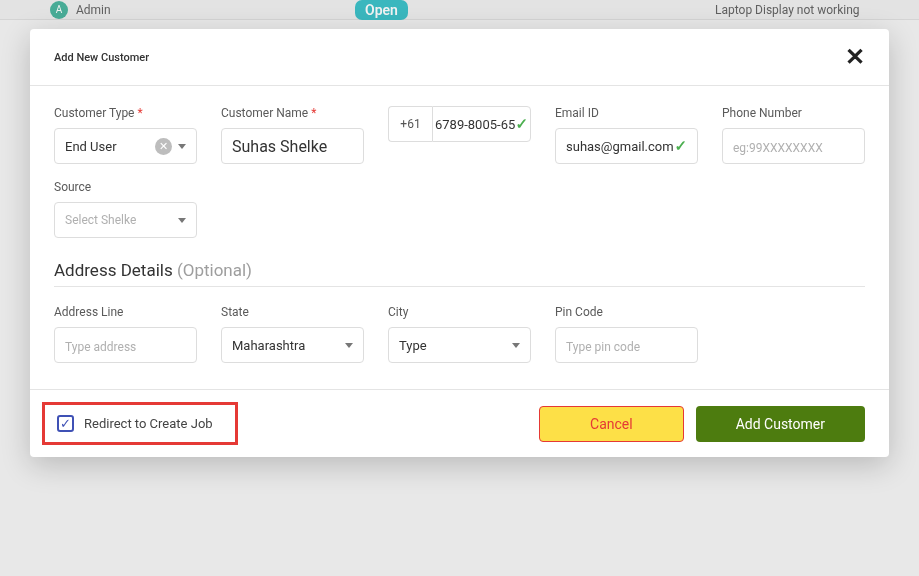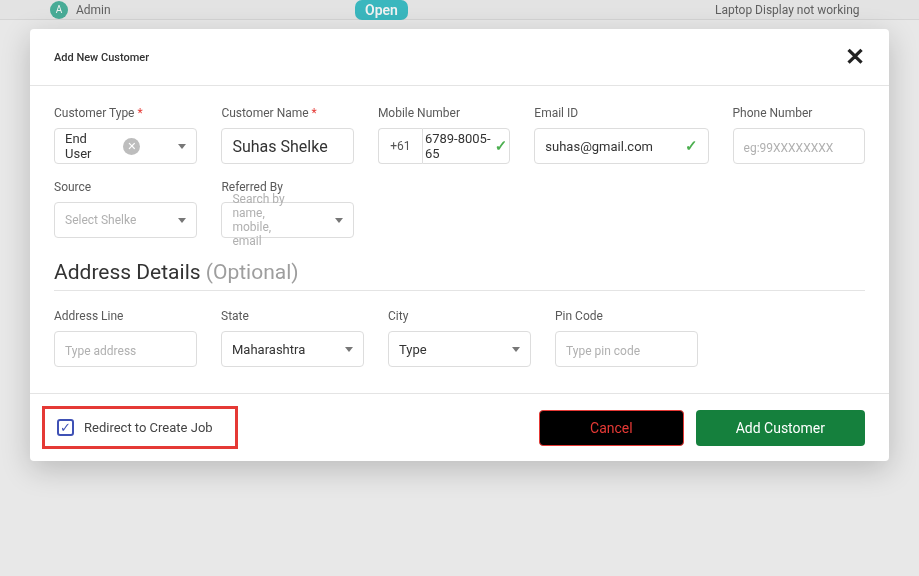--- a/index.html
+++ b/index.html
@@ -77,21 +77,20 @@
       height: 36px;
       border: 1px solid #ddd;
       border-radius: 4px;
       background: #fff;
       display: flex;
       align-items: center;
       padding: 0 10px;
       font-size: 13px;
       color: #333;
       position: relative;
-      gap: 32px;
     }
     .control .value { flex: 1; }
     .control .placeholder { flex: 1; color: #b0b0b0; font-size: 12px; }
     .clear-circle {
       width: 17px; height: 17px; border-radius: 50%;
       background: #bdbdbd; color: #fff; font-size: 11px;
       display: flex; align-items: center; justify-content: center;
       margin-right: 6px; cursor: pointer;
     }
     .caret {
@@ -107,21 +106,21 @@
       border-radius: 4px 0 0 4px; display: flex; align-items: center; justify-content: center;
       font-size: 12px; color: #555;
     }
     .mobile-input {
       flex: 1; height: 36px; border: 1px solid #ddd; border-radius: 0 4px 4px 0;
       display: flex; align-items: center; padding: 0 2px; font-size: 13px; color: #333;
     }
     .mobile-input .value { flex: 1; }
     .section-title {
       margin-top: 22px; margin-bottom: 6px;
-      font-size: 21px; color: #333; font-weight: 400;
+      font-size: 17px; color: #333; font-weight: 400;
     }
     .section-title .opt { color: #9e9e9e; }
     .divider { border: none; border-top: 1px solid #e4e4e4; margin-bottom: 18px; }
     .modal-footer {
       border-top: 1px solid #e4e4e4;
       padding: 12px 24px;
       display: flex;
       align-items: center;
       justify-content: space-between;
     }
@@ -138,22 +137,22 @@
       width: 17px; height: 17px; border: 2px solid #3f51b5; border-radius: 3px;
       display: flex; align-items: center; justify-content: center;
       color: #3f51b5; font-size: 13px;
     }
     .redirect-label { font-size: 13px; color: #444; }
     .actions { display: flex; gap: 12px; }
     .btn {
       height: 36px; padding: 0 50px; border-radius: 4px;
       font-size: 14px; cursor: pointer; display: flex; align-items: center; justify-content: center;
     }
-    .btn-cancel { border: 1px solid #e53935; color: #e53935; background: #000000; }
-    .btn-primary { border: none; background: #15803d; color: #fff; padding: 0 40px; }
+    .btn-cancel { border: 1px solid #e53935; color: #e53935; background: #fde047; }
+    .btn-primary { border: none; background: #4d7c0f; color: #fff; padding: 0 40px; }
     input.text-input {
       border: none; outline: none; width: 100%; height: 100%;
       font-size: 16px; color: #333; background: transparent;
       font-family: inherit;
     }
     input.text-input::placeholder { color: #b0b0b0; font-size: 12px; }
   </style>
 </head>
 <body>
 
@@ -196,21 +195,20 @@
       <div class="field">
         <span class="label">
           <span>Customer Name</span> <span class="req">*</span>
         </span>
         <div class="control">
           <input class="text-input" type="text" value="Suhas Shelke" style="">
         </div>
       </div>
 
       <div class="field">
-        <span class="label">Mobile Number</span>
         <div class="mobile-wrap">
           <div class="cc-box">+61</div>
           <div class="mobile-input">
             <span class="value">6789-8005-65</span>
             <span class="check-green">✓</span>
           </div>
         </div>
       </div>
 
       <div class="field">
@@ -229,27 +227,20 @@
       </div>
 
       <div class="field">
         <span class="label">Source</span>
         <div class="control">
           <span class="placeholder">Select Shelke</span>
           <span class="caret"></span>
         </div>
       </div>
 
-      <div class="field">
-        <span class="label">Referred By</span>
-        <div class="control">
-          <span class="placeholder">Search by name, mobile, email</span>
-          <span class="caret"></span>
-        </div>
-      </div>
       <div></div>
       <div></div>
     </div>
 
     <div class="section-title">
       <span>Address Details</span>
       <span class="opt">(Optional)</span>
     </div>
     <hr class="divider">
 

